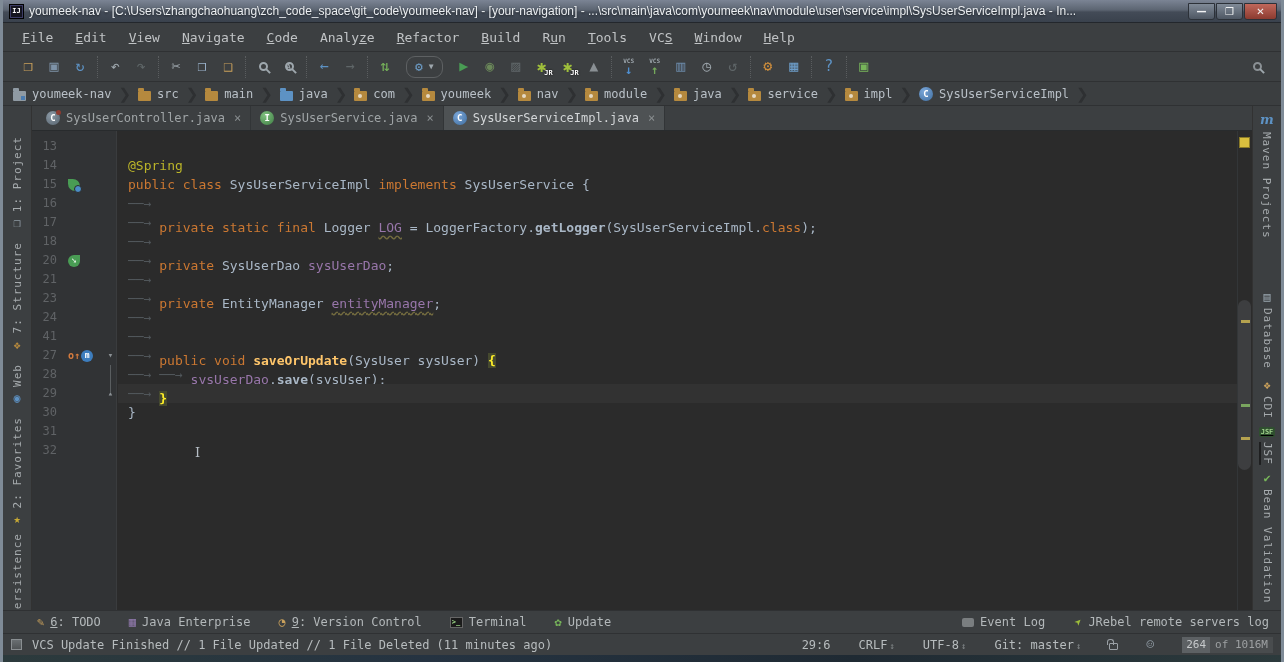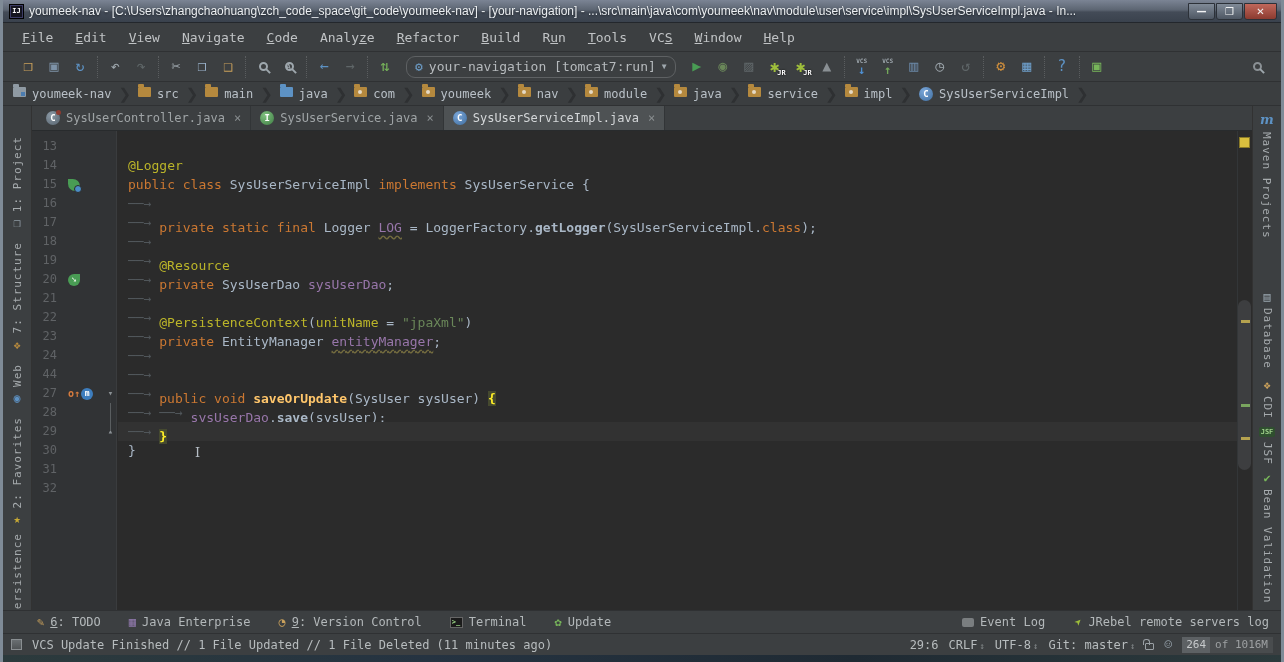--- a/index.html
+++ b/index.html
@@ -28,21 +28,21 @@
   .jr .jrtxt{position:absolute;right:1px;bottom:1px;font:bold 7px "DejaVu Sans Mono",monospace;color:#fff;text-shadow:0 0 2px #000}
   .vcsico{display:flex;flex-direction:column;align-items:center;line-height:1}
   .vcsico .cap{font:bold 6px "DejaVu Sans Mono",monospace;color:#9ea7ad}
   .vcsico .arr{font-size:12px;font-weight:bold}
   .runcombo{display:flex;align-items:center;gap:6px;border:1px solid #5e6163;border-radius:9px;height:22px;padding:0 8px;margin:0 4px;color:#b6babd;font-size:13px}
   .runcombo .gear{color:#6d9dc8;font-size:13px}
   .runcombo .arrow{font-size:8px;color:#9ea7ad}
   .tb-right{margin-left:auto;display:flex;align-items:center;padding-right:4px}
   
   .crumbs{height:24px;background:#3b3e40;display:flex;align-items:center;padding-left:10px;border-bottom:1px solid #2f3133;overflow:hidden}
-  .crumb{display:flex;align-items:flex-start;color:#b9c0c7;font-size:12px;white-space:nowrap}
+  .crumb{display:flex;align-items:flex-end;color:#b9c0c7;font-size:12px;white-space:nowrap}
   .crumb-sep{color:#2e3032;font-size:15px;margin:0 7px;font-family:"DejaVu Sans",sans-serif}
   .fico{width:13px;height:10px;border-radius:1px;position:relative;margin-right:6px;display:inline-block}
   .fico::before{content:"";position:absolute;top:-3px;left:0;width:6px;height:3px;background:inherit;border-radius:1px 1px 0 0}
   .fico.folder{background:#b5893e}
   .fico.src{background:#5d92c4}
   .fico.project{background:#8f9aa3}
   .fico.project::after{content:"";position:absolute;right:1px;bottom:1px;width:4px;height:4px;background:#4b7cb0}
   .fico.pkg{background:#b5893e}
   .fico.pkg::after{content:"";position:absolute;left:4px;top:3px;width:4px;height:4px;border-radius:50%;background:#e4d9c4}
   .cico{width:14px;height:14px;border-radius:50%;color:#fff;font:bold 9px/14px "DejaVu Sans Mono",monospace;text-align:center;margin-right:6px;display:inline-block}
@@ -105,21 +105,21 @@
   .bb-right{margin-left:auto;display:flex;align-items:center}
   .bb-right .bitem{margin-right:0;margin-left:30px}
   .bico{font-size:12px;line-height:1}
   .term{width:13px;height:11px;background:#1b1b1b;border:1px solid #666;color:#9fe08a;font:bold 7px/9px "DejaVu Sans Mono",monospace;padding-left:1px;display:inline-block}
   .bubble{width:12px;height:9px;background:#7a7e80;border-radius:2px;position:relative;display:inline-block}
   .bubble::after{content:"";position:absolute;left:2px;bottom:-3px;border:3px solid transparent;border-top-color:#7a7e80}
   .rocket{display:inline-block;transform:rotate(-45deg);color:#9fbf3b;font-size:12px}
   
   .statusbar{height:22px;background:#3c3f41;border-top:1px solid #2f3133;display:flex;align-items:center;font-size:12px;color:#b7bcbe;padding:0 8px}
   .toggle{width:11px;height:11px;border:1px solid #8a8f92;margin-right:10px;background:linear-gradient(#6a6f72,#505456)}
-  .sb-right{margin-left:auto;display:flex;align-items:center;gap:10px}
+  .sb-right{margin-left:auto;display:flex;align-items:center;gap:28px}
   .updown{font-size:9px;color:#7f8486;margin-left:2px}
   .lock{width:9px;height:7px;border:1px solid #9aa0a5;border-radius:1px;position:relative;display:inline-block;margin-top:4px}
   .lock::before{content:"";position:absolute;top:-5px;left:-3px;width:5px;height:5px;border:1px solid #9aa0a5;border-bottom:none;border-radius:3px 3px 0 0}
   .hector{color:#8f9aa3;font-size:13px}
   .mem{background:#494c4e;display:flex;align-items:center;font-size:11px;color:#9da0a2;height:16px}
   .mem .used{background:#5d6164;color:#c6c9cb;padding:0 4px;height:16px;line-height:16px}
   .mem .total{padding:0 5px}
   .bottomstrip{height:7px;background:linear-gradient(90deg,#2c3a3c,#253341,#1f2a33,#2c3a3c)}
 </style>
 </head>
@@ -182,21 +182,20 @@
         <span class="tgroup">
           <span class="tico" style="color: rgb(93, 146, 196);">←</span>
           <span class="tico" style="color: rgb(95, 102, 104);">→</span>
         </span>
         <span class="tgroup">
           <span class="tico" style="color: rgb(119, 181, 90);">⇅</span>
         </span>
       </span>
     <span class="runcombo">
       <span class="gear">⚙</span>
-      <span>your-navigation [tomcat7:run]</span>
       <span class="arrow">▼</span>
     </span>
     <span id="tb-after" style="display:flex;align-items:center">
         <span class="tgroup">
           <span class="tico" style="color: rgb(73, 156, 84);">▶</span>
           <span class="tico" style="color: rgb(106, 135, 89);">◉</span>
           <span class="tico" style="color: rgb(95, 102, 104);">▨</span>
           <span class="tico jr">
             <span class="star">✱</span>
             <span class="jrtxt">JR</span>
@@ -344,32 +343,30 @@
           <span class="tab active">
             <span class="cico class">C</span>
             <span>SysUserServiceImpl.java</span>
             <span class="close">×</span>
           </span>
         </div>
       <div class="editor">
         <div class="gutterbg"></div>
         <div class="lines" id="lines">
             <div class="line"><span class="ln">13</span><span class="gicol"></span><span class="fcol"></span><span class="code"></span></div>
-            <div class="line"><span class="ln">14</span><span class="gicol"></span><span class="fcol"></span><span class="code"><span class="tk-ann">@Logger</span></span></div>
+            <div class="line"><span class="ln">14</span><span class="gicol"></span><span class="fcol"></span><span class="code"><span class="tk-ann">@Spring</span></span></div>
             <div class="line"><span class="ln">15</span><span class="gicol"><span class="gi-spring"></span></span><span class="fcol"></span><span class="code"><span class="tk-kw">public class </span><span class="tk-txt">SysUserServiceImpl </span><span class="tk-kw">implements </span><span class="tk-txt">SysUserService {</span></span></div>
             <div class="line"><span class="ln">16</span><span class="gicol"></span><span class="fcol"></span><span class="code"><span class="tk-ws">──→</span></span></div>
             <div class="line"><span class="ln">17</span><span class="gicol"></span><span class="fcol"></span><span class="code"><span class="tk-ws">──→</span><span class="tk-kw">private static final </span><span class="tk-txt">Logger </span><span class="tk-fld tk-it tk-warn">LOG</span><span class="tk-txt"> = LoggerFactory.</span><span class="tk-txt tk-it tk-b">getLogger</span><span class="tk-txt">(SysUserServiceImpl.</span><span class="tk-kw">class</span><span class="tk-txt">);</span></span></div>
             <div class="line"><span class="ln">18</span><span class="gicol"></span><span class="fcol"></span><span class="code"><span class="tk-ws">──→</span></span></div>
-            <div class="line"><span class="ln">19</span><span class="gicol"></span><span class="fcol"></span><span class="code"><span class="tk-ws">──→</span><span class="tk-ann">@Resource</span></span></div>
             <div class="line"><span class="ln">20</span><span class="gicol"><span class="gi-autowire">➘</span></span><span class="fcol"></span><span class="code"><span class="tk-ws">──→</span><span class="tk-kw">private </span><span class="tk-txt">SysUserDao </span><span class="tk-fld">sysUserDao</span><span class="tk-txt">;</span></span></div>
             <div class="line"><span class="ln">21</span><span class="gicol"></span><span class="fcol"></span><span class="code"><span class="tk-ws">──→</span></span></div>
-            <div class="line"><span class="ln">22</span><span class="gicol"></span><span class="fcol"></span><span class="code"><span class="tk-ws">──→</span><span class="tk-ann">@PersistenceContext</span><span class="tk-txt">(</span><span class="tk-ann">unitName</span><span class="tk-txt"> = </span><span class="tk-str">"jpaXml"</span><span class="tk-txt">)</span></span></div>
             <div class="line"><span class="ln">23</span><span class="gicol"></span><span class="fcol"></span><span class="code"><span class="tk-ws">──→</span><span class="tk-kw">private </span><span class="tk-txt">EntityManager </span><span class="tk-fld tk-warn">entityManager</span><span class="tk-txt">;</span></span></div>
             <div class="line"><span class="ln">24</span><span class="gicol"></span><span class="fcol"></span><span class="code"><span class="tk-ws">──→</span></span></div>
-            <div class="line"><span class="ln">44</span><span class="gicol"></span><span class="fcol"></span><span class="code"><span class="tk-ws">──→</span></span></div>
+            <div class="line"><span class="ln">41</span><span class="gicol"></span><span class="fcol"></span><span class="code"><span class="tk-ws">──→</span></span></div>
             <div class="line"><span class="ln">27</span><span class="gicol"><span class="gi-override">o↑</span><span class="gi-jrebel">m</span></span><span class="fcol top">▾</span><span class="code"><span class="tk-ws">──→</span><span class="tk-kw">public void </span><span class="tk-mdecl">saveOrUpdate</span><span class="tk-txt">(SysUser sysUser) </span><span class="tk-bh">{</span></span></div>
             <div class="line"><span class="ln">28</span><span class="gicol"></span><span class="fcol mid"></span><span class="code"><span class="tk-ws">──→</span><span class="tk-ws">──→</span><span class="tk-fld">sysUserDao</span><span class="tk-txt">.</span><span class="tk-txt tk-b">save</span><span class="tk-txt">(sysUser);</span></span></div>
             <div class="line caret"><span class="ln">29</span><span class="gicol"></span><span class="fcol bottom">▴</span><span class="code"><span class="tk-ws">──→</span><span class="tk-bh">}</span></span></div>
             <div class="line"><span class="ln">30</span><span class="gicol"></span><span class="fcol"></span><span class="code"><span class="tk-txt">}</span></span></div>
             <div class="line"><span class="ln">31</span><span class="gicol"></span><span class="fcol"></span><span class="code"></span></div>
             <div class="line"><span class="ln">32</span><span class="gicol"></span><span class="fcol"></span><span class="code"></span></div>
           </div>
         <span class="ibeam">I</span>
         <div class="estripe">
           <div class="inspect"></div>
@@ -390,21 +387,21 @@
         </div>
         <div class="sitem" style="margin-bottom: 10px;">
           <span class="sico" style="color: rgb(154, 167, 176);">▤</span>
           <span class="slabel">Database</span>
         </div>
         <div style="margin-top: auto;"></div>
         <div class="sitem" style="margin-bottom: 8px;">
           <span class="sico" style="color: rgb(201, 160, 91);">❖</span>
           <span class="slabel">CDI</span>
         </div>
-        <div class="sitem" style="margin-bottom: 8px;">
+        <div class="sitem" style="margin-bottom: 8px; text-decoration: underline;">
           <span class="sico" style="font: bold 7px &quot;DejaVu Sans Mono&quot;, monospace; background: rgb(47, 79, 47); color: rgb(159, 208, 138); padding: 1px 2px; border-radius: 2px;">JSF</span>
           <span class="slabel">JSF</span>
         </div>
         <div class="sitem" style="margin-bottom: 16px;">
           <span class="sico" style="color: rgb(119, 181, 90);">✔</span>
           <span class="slabel">Bean Validation</span>
         </div>
       </div>
   </div>
 

